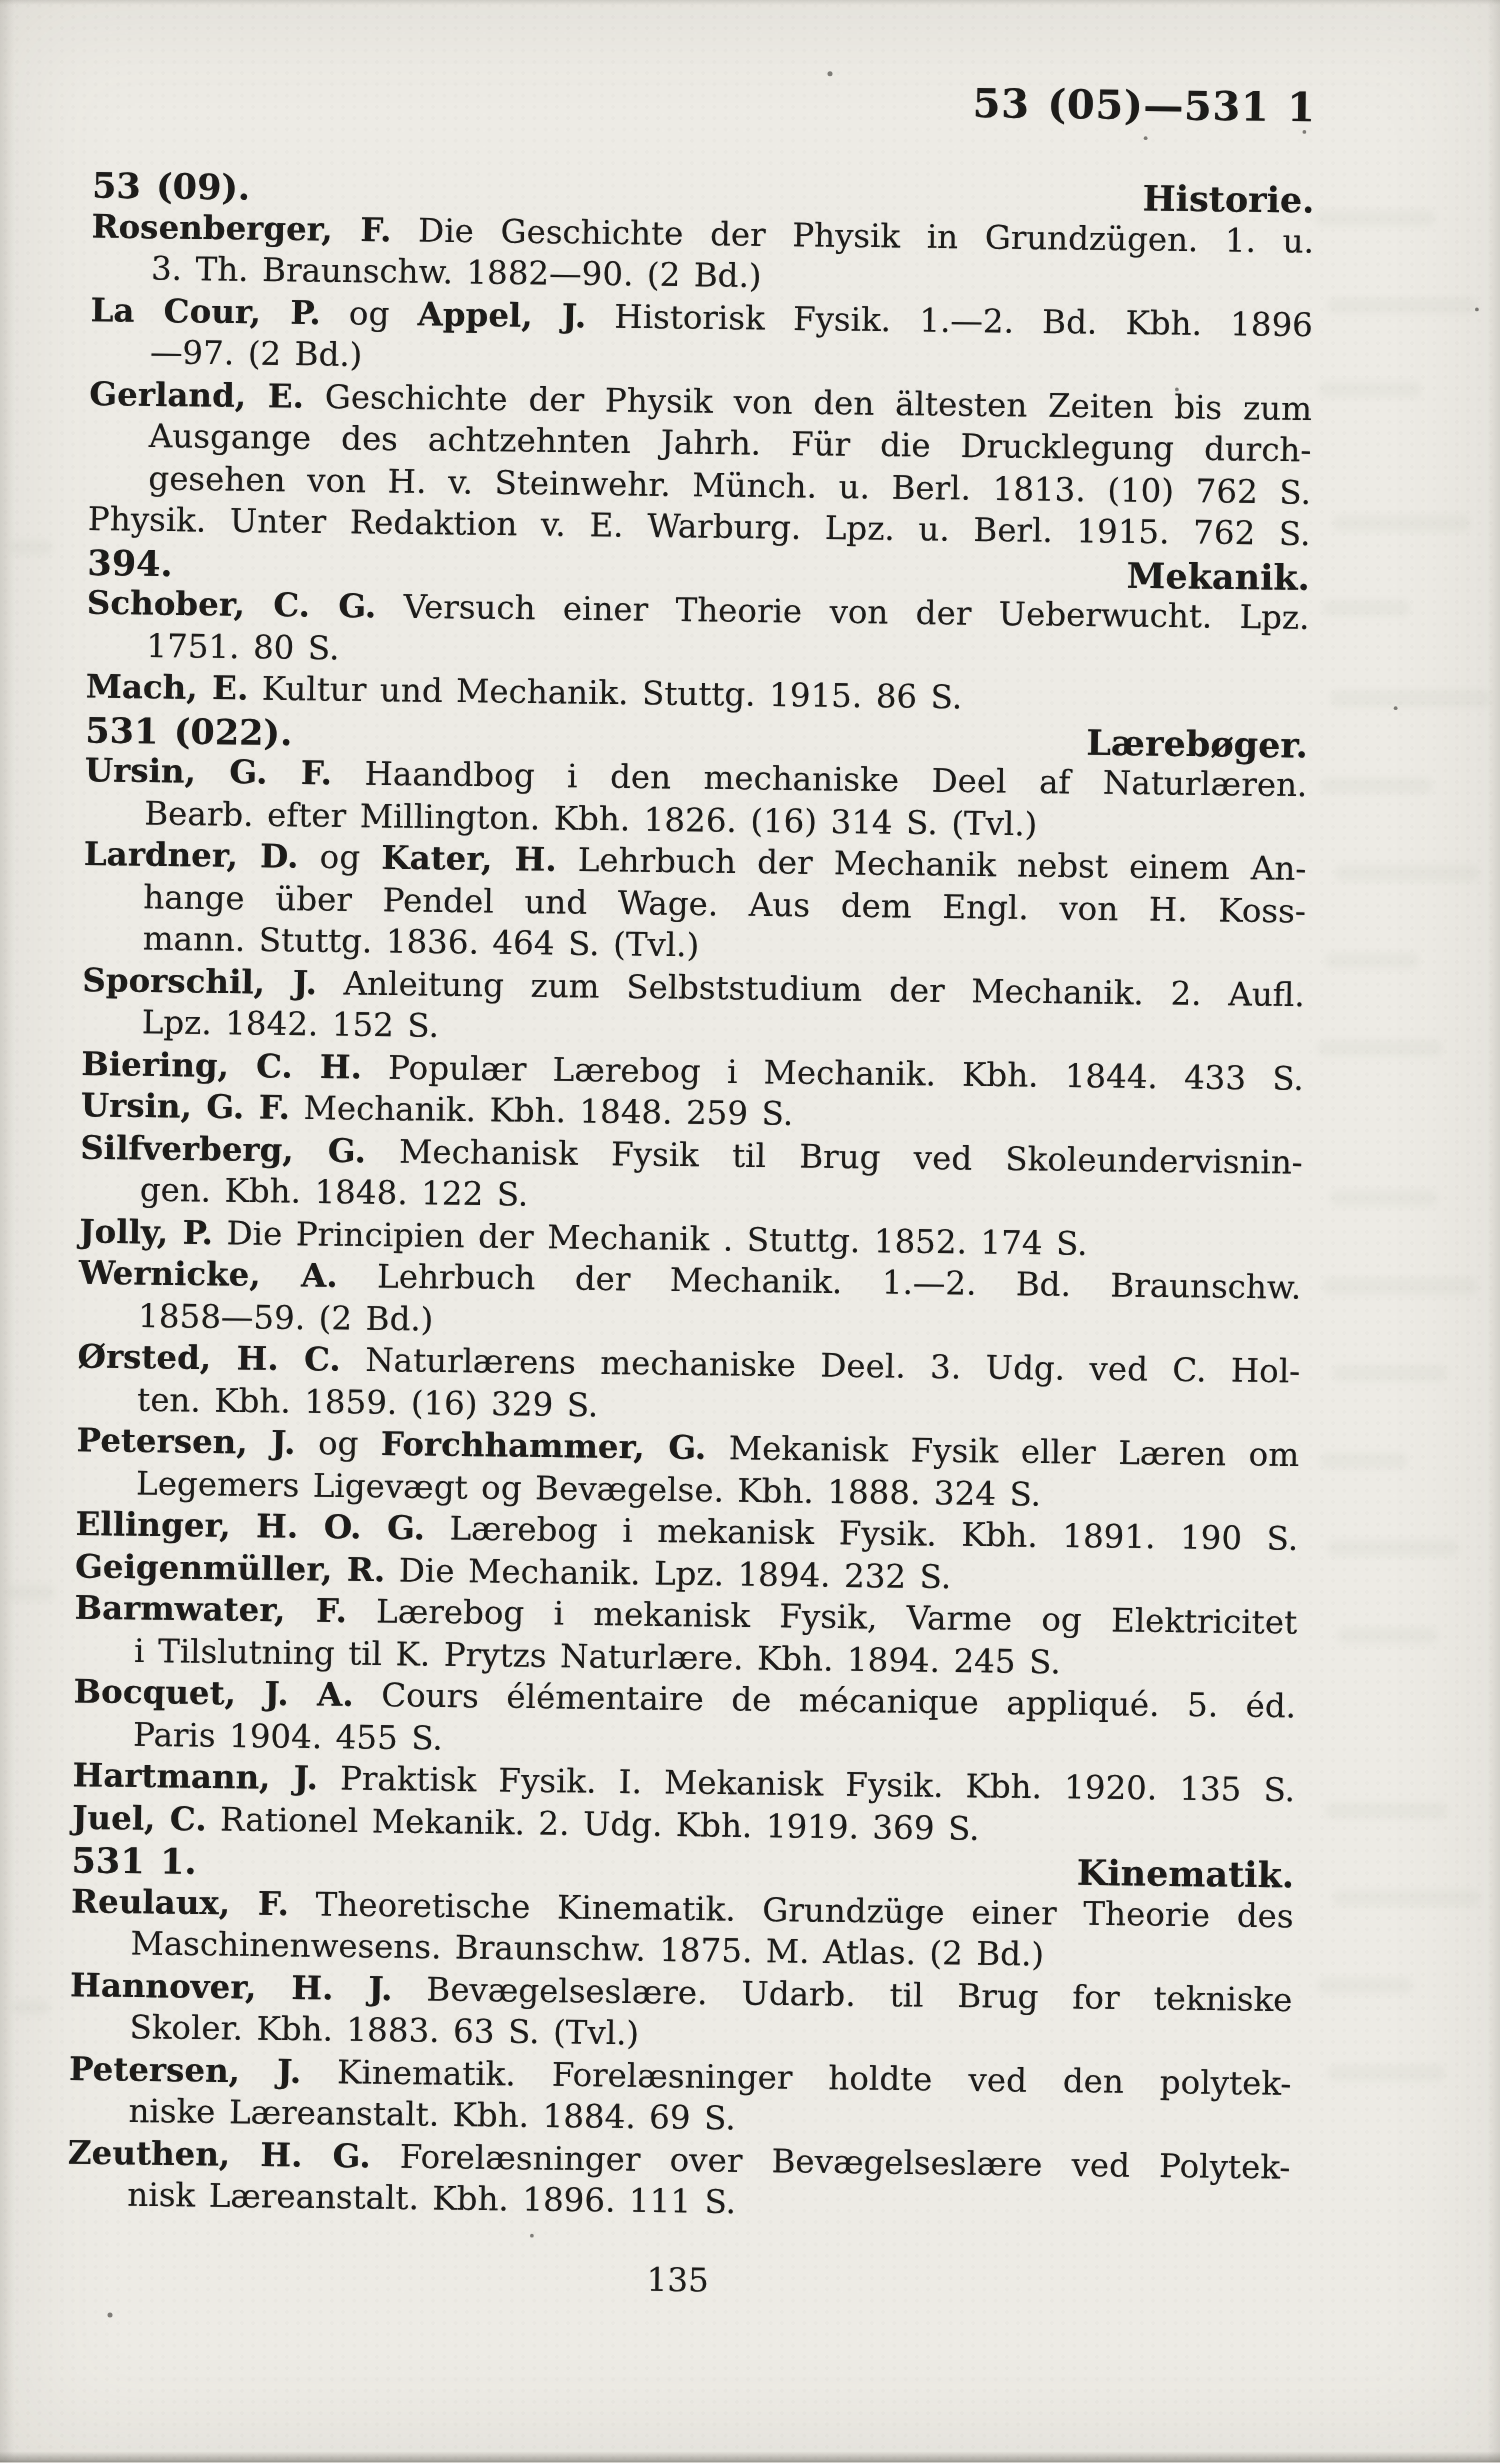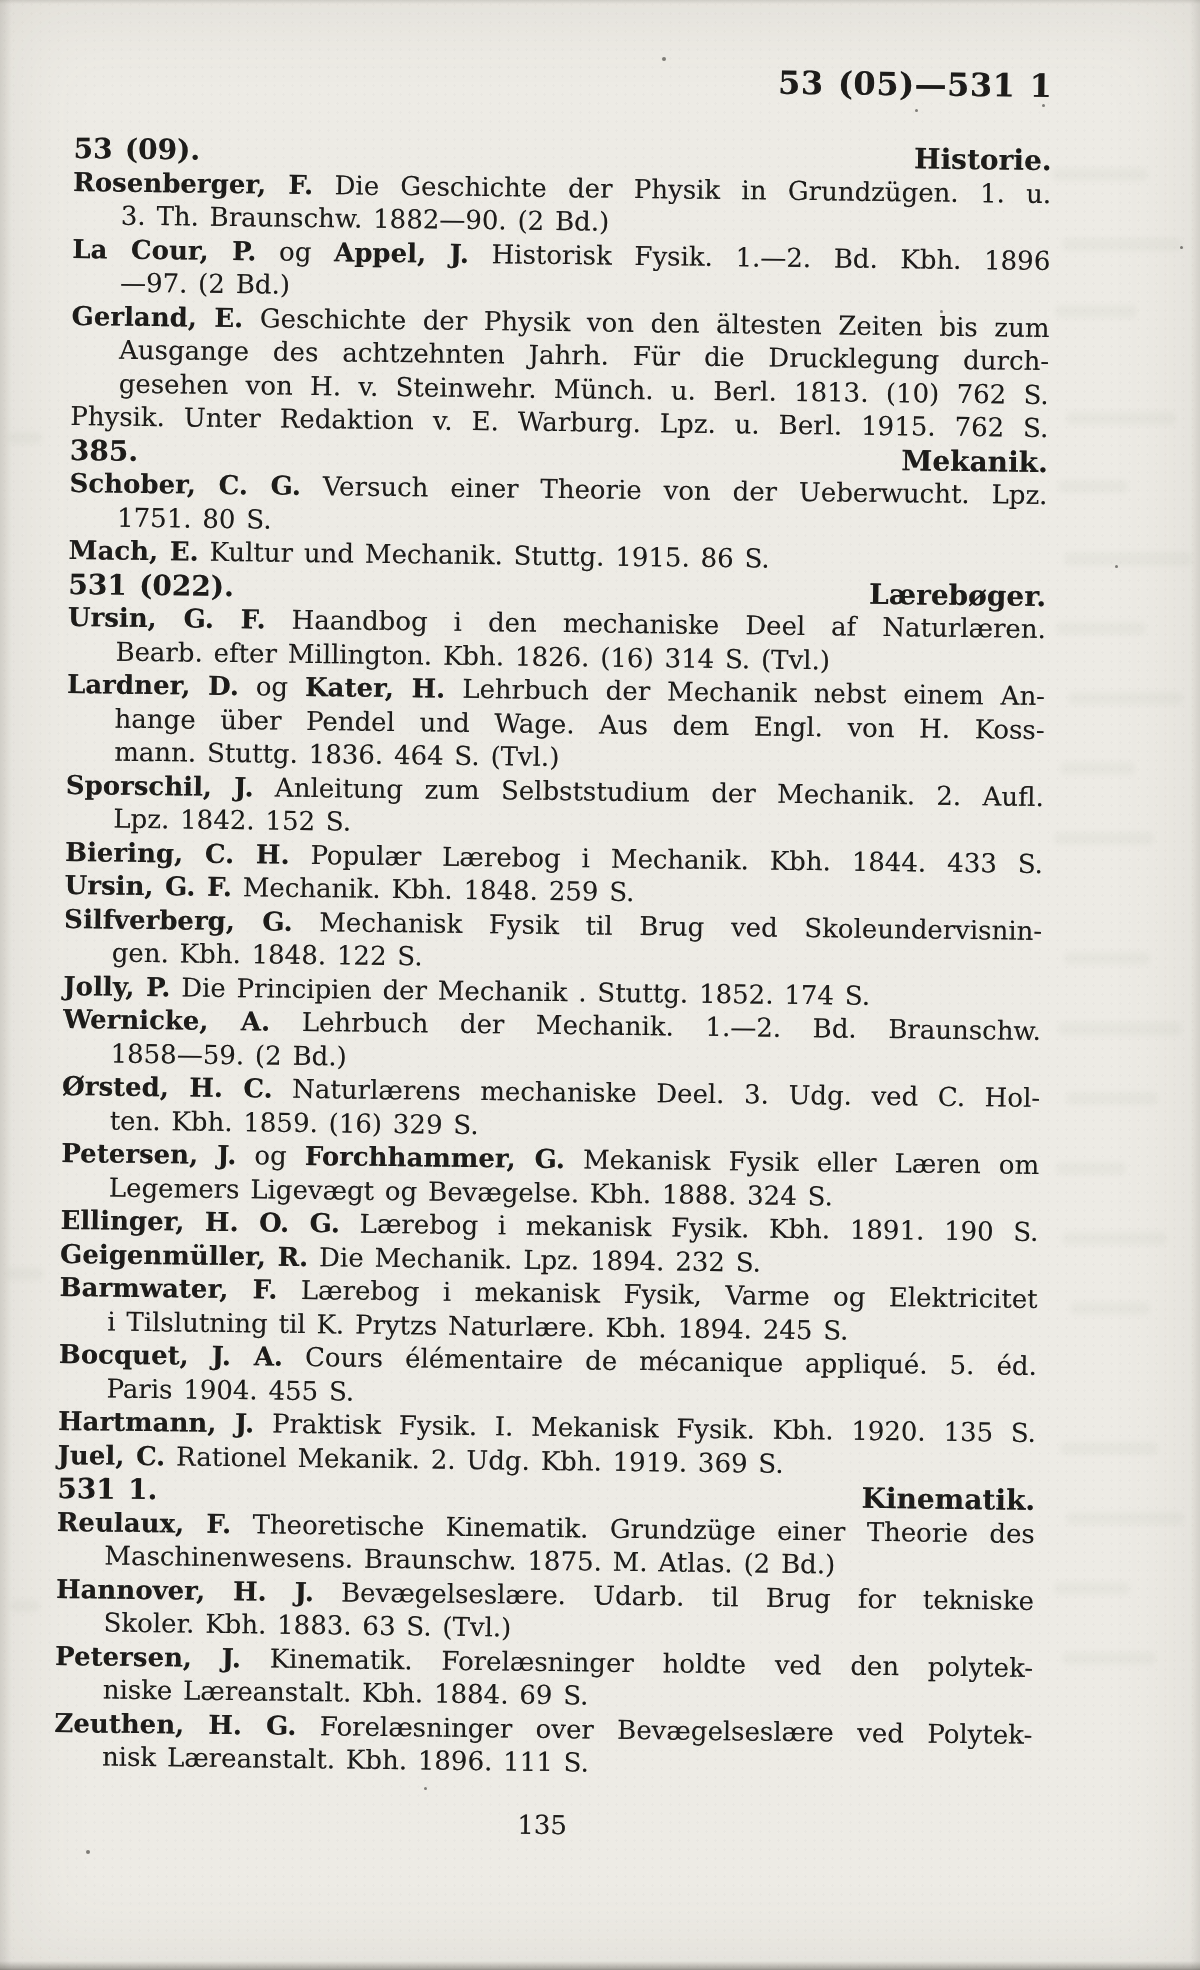--- a/index.html
+++ b/index.html
@@ -104,21 +104,21 @@
         </div>
         <div>
           <div class="line just"><b>Gerland, E.</b><span> Geschichte der Physik von den ältesten Zeiten bis zum</span></div>
           <div class="line indent just"><span>Ausgange des achtzehnten Jahrh. Für die Drucklegung durch-</span></div>
           <div class="line indent just"><span>gesehen von H. v. Steinwehr. Münch. u. Berl. 1813. (10) 762 S.</span></div>
         </div>
         <div>
           <div class="line just"><span>Physik.  Unter Redaktion v. E. Warburg. Lpz. u. Berl. 1915. 762 S.</span></div>
         </div>
         <div class="line section-line">
-          <span>385.</span>
+          <span>394.</span>
           <span>Mekanik.</span>
         </div>
         <div>
           <div class="line just"><b>Schober, C. G.</b><span> Versuch einer Theorie von der Ueberwucht. Lpz.</span></div>
           <div class="line indent"><span>1751.  80 S.</span></div>
         </div>
         <div>
           <div class="line"><b>Mach, E.</b><span> Kultur und Mechanik.  Stuttg. 1915.  86 S.</span></div>
         </div>
         <div class="line section-line">

